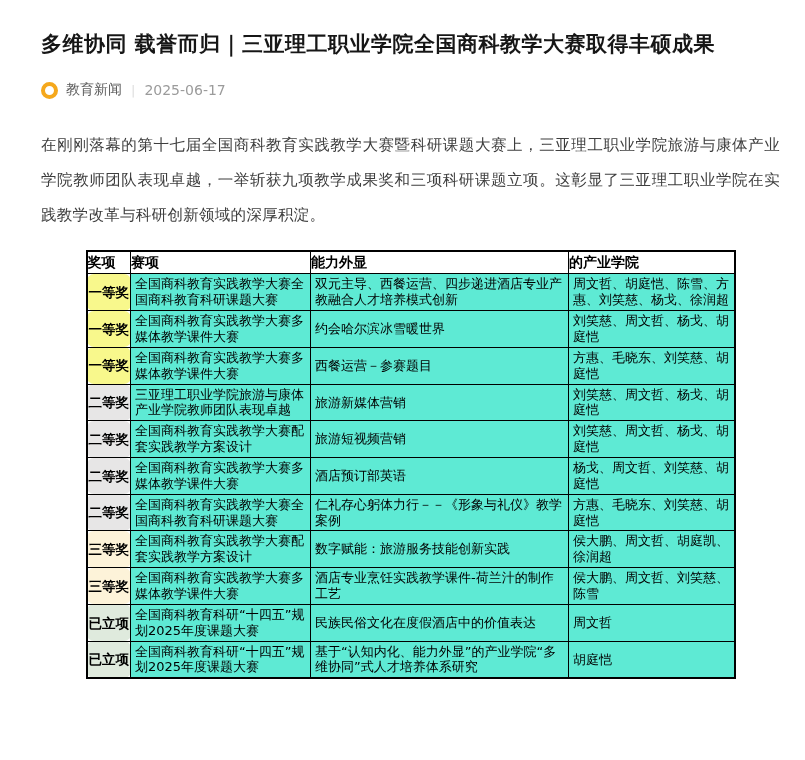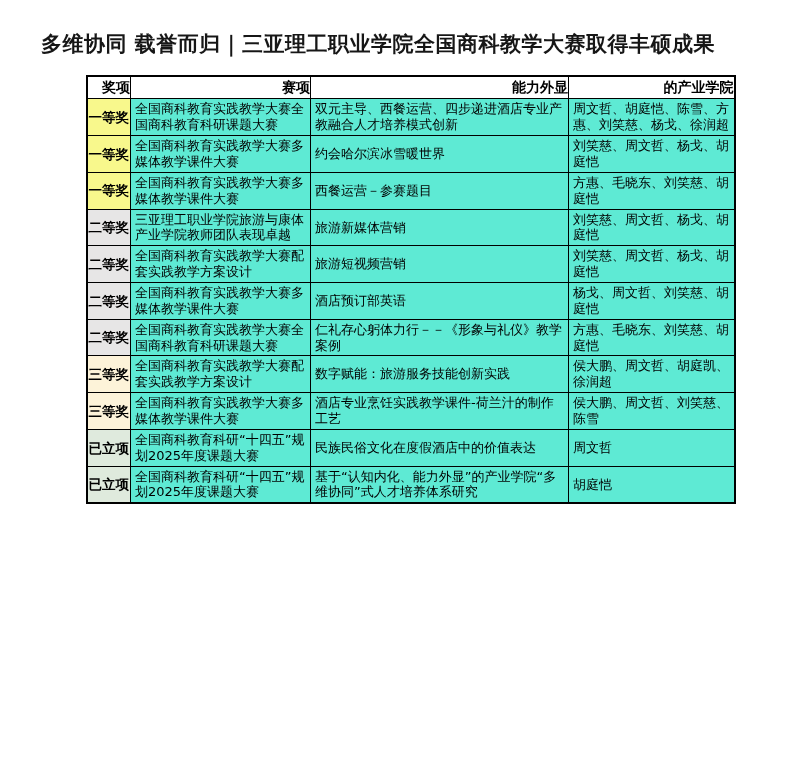--- a/index.html
+++ b/index.html
@@ -37,37 +37,45 @@
     width:648px; margin:17px auto 0;
     border:2px solid #000;
   }
   .results th, .results td {
     border:1px solid #000; color:#000;
     font-size:13px; line-height:1.22;
     padding:2px 4px; vertical-align:middle;
     overflow:hidden; word-break:break-all;
   }
   .results th {
-    font-size:14px; font-weight:bold; text-align:right;
+    font-size:14px; font-weight:bold; text-align:left;
     background:#fff; padding:2px 0; height:21px;
   }
   .results td { height:31px; background:#5eead4; }
   .results td.award {
     font-weight:bold; text-align:center; font-size:13.5px;
     padding:2px 1px;
+    border-radius:7px;
   }
 </style>
 </head>
 <body>
 
 <div class="page">
 
   <h1 class="title">多维协同 载誉而归｜三亚理工职业学院全国商科教学大赛取得丰硕成果</h1>
 
+  <div class="byline">
+    <span class="ring" style="border-color: rgb(245, 168, 28);"></span>
+    <span class="source">教育新闻</span>
+    <span class="sep">|</span>
+    <span class="date">2025-06-17</span>
+  </div>
 
+  <p class="para">在刚刚落幕的第十七届全国商科教育实践教学大赛暨科研课题大赛上，三亚理工职业学院旅游与康体产业学院教师团队表现卓越，一举斩获九项教学成果奖和三项科研课题立项。这彰显了三亚理工职业学院在实践教学改革与科研创新领域的深厚积淀。</p>
 
   <table class="results">
     <colgroup>
       <col style="width:44px">
       <col style="width:180px">
       <col style="width:258px">
       <col style="width:166px">
     </colgroup>
     <thead>
       <tr>

